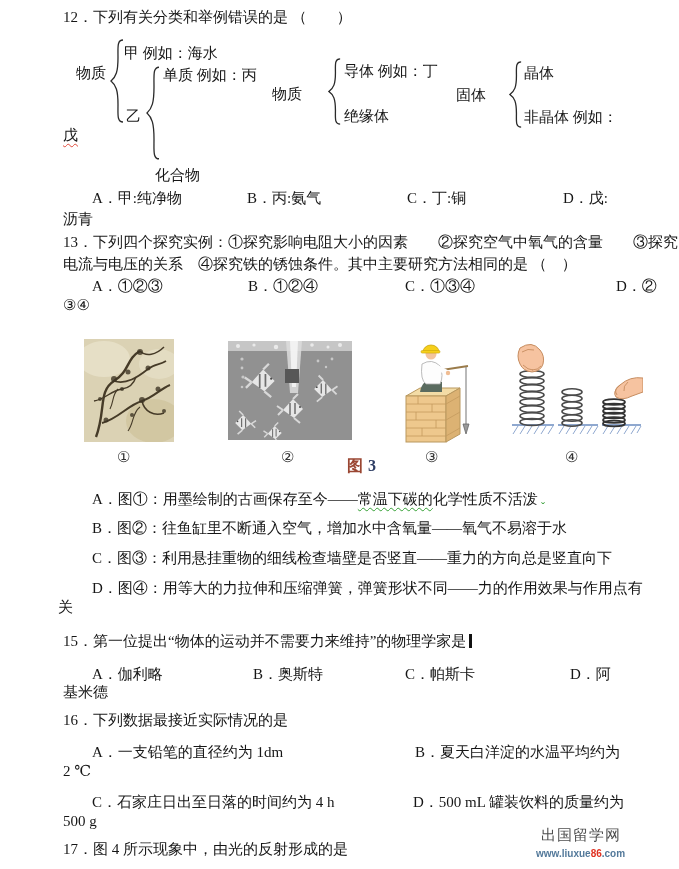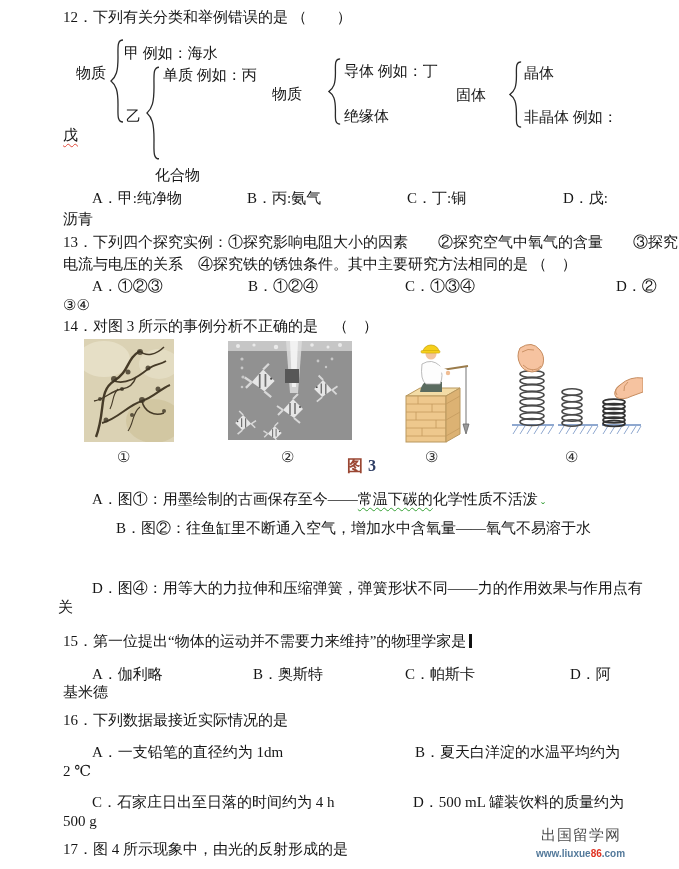--- a/index.html
+++ b/index.html
@@ -64,21 +64,20 @@
   <div class="t" style="left:63px;  top:210px;">沥青</div>
 
   <div class="t" style="left:63px;  top:233px;">13．下列四个探究实例：①探究影响电阻大小的因素　　②探究空气中氧气的含量　　③探究</div>
   <div class="t" style="left:63px;  top:255px;">电流与电压的关系　④探究铁的锈蚀条件。其中主要研究方法相同的是 （　）</div>
   <div class="t" style="left:92px;  top:277px;">A．①②③</div>
   <div class="t" style="left:248px; top:277px;">B．①②④</div>
   <div class="t" style="left:405px; top:277px;">C．①③④</div>
   <div class="t" style="left:568px; top:277px;margin-left:48px;">D．②</div>
   <div class="t" style="left:63px;  top:296px;">③④</div>
 
-  <div class="t" style="left:63px; top:317px;">14．对图 3 所示的事例分析不正确的是　（　）</div>
 
   <svg class="fig" style="left:84px; top:339px;" width="90" height="103" viewBox="0 0 90 103">
     <rect width="90" height="103" fill="#dbd2b4"></rect>
     <ellipse cx="20" cy="20" rx="26" ry="18" fill="#e6dfc6"></ellipse>
     <ellipse cx="75" cy="25" rx="20" ry="15" fill="#e3dcc2"></ellipse>
     <ellipse cx="70" cy="82" rx="28" ry="22" fill="#cfc49e" opacity="0.8"></ellipse>
     <g fill="none" stroke="#463b28">
       <path d="M12,98 C22,72 14,52 30,42 C46,32 42,20 56,12" stroke-width="2.4"></path>
       <path d="M30,42 C42,46 54,38 64,30 C70,25 76,26 82,22" stroke-width="1.8"></path>
       <path d="M56,12 C62,18 72,16 80,8" stroke-width="1.5"></path>
@@ -214,21 +213,22 @@
   </svg>
 
   <div class="fig-label" style="left:117px; top:448px;">①</div>
   <div class="fig-label" style="left:281px; top:448px;">②</div>
   <div class="fig-label" style="left:425px; top:448px;">③</div>
   <div class="fig-label" style="left:565px; top:448px;">④</div>
   <div class="caption" style="left:347px; top:456px;"><span class="tu">图</span><span class="num">3</span></div>
 
   <div class="t" style="left:92px; top:490px;"><span>A．图①：用墨绘制的古画保存至今——</span><span class="green-wavy">常温下碳的</span><span>化学性质不活泼</span></div>
   <div class="t check" style="left:541px; top:498px;">ˇ</div>
-  <div class="t" style="left:92px; top:519px;margin-left:24px;">B．图②：往鱼缸里不断通入空气，增加水中含氧量——氧气不易溶于水</div>
+  <div class="t" style="left:92px; top:519px;">B．图②：往鱼缸里不断通入空气，增加水中含氧量——氧气不易溶于水</div>
+  <div class="t" style="left:92px; top:549px;">C．图③：利用悬挂重物的细线检查墙壁是否竖直——重力的方向总是竖直向下</div>
   <div class="t" style="left:92px; top:579px;">D．图④：用等大的力拉伸和压缩弹簧，弹簧形状不同——力的作用效果与作用点有</div>
   <div class="t" style="left:58px; top:598px;">关</div>
 
   <div class="t" style="left:63px; top:632px;"><span>15．第一位提出“物体的运动并不需要力来维持”的物理学家是</span><span class="cursor"></span></div>
   <div class="t" style="left:92px;  top:665px;">A．伽利略</div>
   <div class="t" style="left:253px; top:665px;">B．奥斯特</div>
   <div class="t" style="left:405px; top:665px;">C．帕斯卡</div>
   <div class="t" style="left:570px; top:665px;">D．阿</div>
   <div class="t" style="left:63px;  top:683px;">基米德</div>
 

